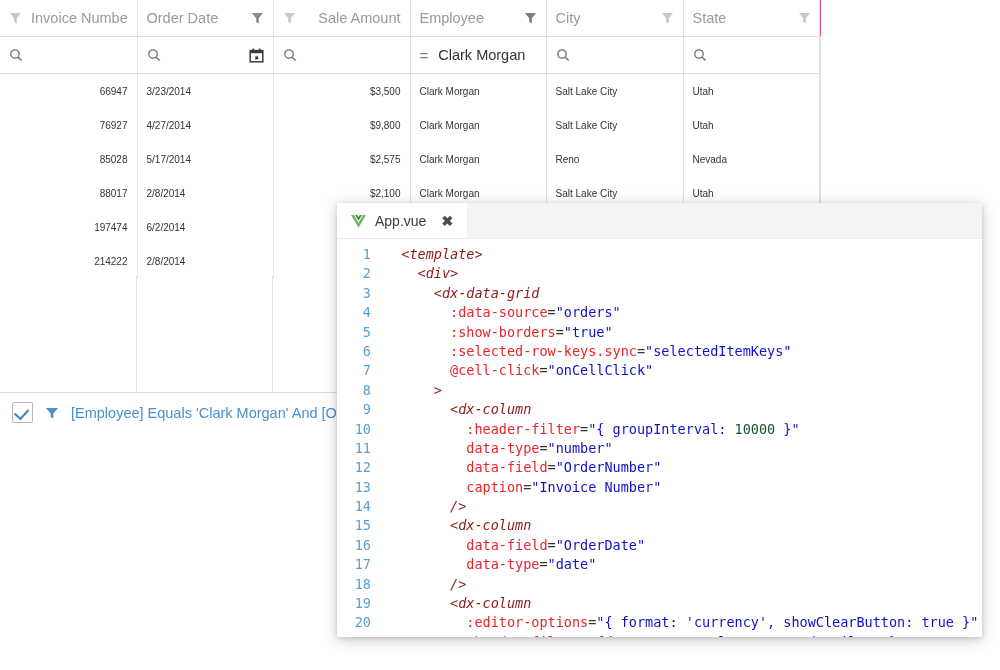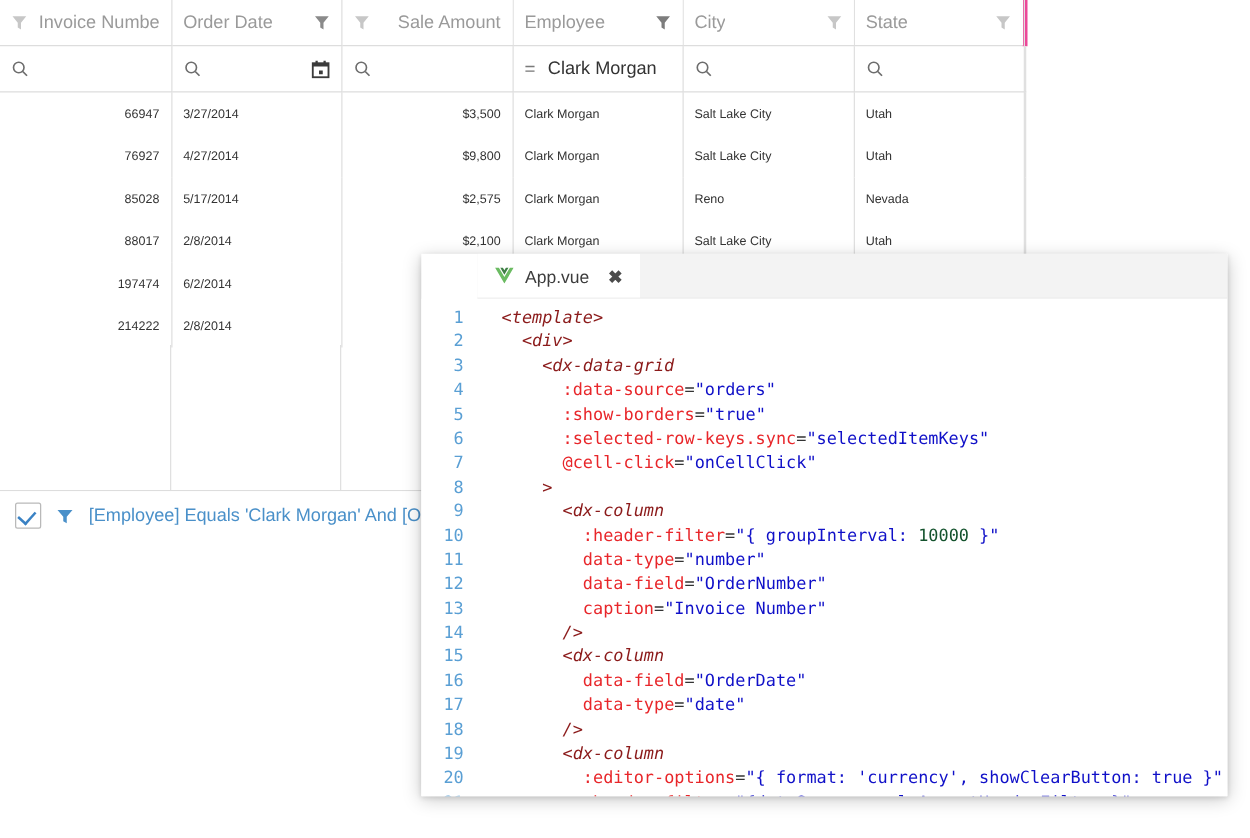--- a/index.html
+++ b/index.html
@@ -31,21 +31,21 @@
     border-right: 1px solid #e0e0e0;
     border-bottom: 1px solid #ddd;
     padding: 0 9px;
     font-weight: normal;
     font-size: 14.5px;
     color: #9a9a9a;
     vertical-align: middle;
     background: #fff;
     position: relative;
   }
-  .hdr-row th:last-child { border-right: 4px solid #ec4899; }
+  .hdr-row th:last-child { border-right: 1px solid #ec4899; }
   .hdr-inner { display:flex; align-items:center; width:100%; height:100%; }
   .hdr-text { white-space: nowrap; overflow:hidden; }
   .fnl { flex: 0 0 auto; display:inline-block; }
 
   
   .funnel { width: 13px; height: 13px; display:inline-block; }
   .funnel svg { display:block; }
 
   .flt-row td {
     height: 36px;
@@ -114,21 +114,20 @@
   .editor {
     position:absolute; left:337px; top:203px;
     width:645px; height:434px;
     background:#ffffff;
     box-shadow: 0 3px 14px rgba(0,0,0,0.22), 0 1px 4px rgba(0,0,0,0.12);
     overflow:hidden;
   }
   .tabstrip {
     height: 35px; background:#f3f3f3; display:flex; align-items:stretch;
     border-bottom: 1px solid #ececec;
-    margin-left: 45px;
   }
   .tab {
     background:#ffffff; display:flex; align-items:center;
     padding: 0 14px 0 14px; gap:9px; min-width: 84px;
   }
   .vue-logo { width:15px; height:13px; flex:0 0 auto; }
   .tab-label { font-size:14px; color:#3c3c3c; white-space:nowrap; }
   .tab-close {
     font-size:14px; color:#4b4b4b; margin-left:6px; line-height:1;
     font-weight:bold; cursor:pointer;
@@ -306,21 +305,21 @@
                     <line x1="9.2" y1="9.2" x2="12.6" y2="12.6" stroke="#6d6d6d" stroke-width="1.4"></line>
                   </svg>
               </span>
               <span class="flt-val"></span>
             </div>
           </td>
         </tr>
 
         <tr class="data-row">
           <td class="num">66947</td>
-          <td>3/27/2014</td>
+          <td>3/23/2014</td>
           <td class="num">$3,500</td>
           <td>Clark Morgan</td>
           <td>Salt Lake City</td>
           <td>Utah</td>
         </tr>
         <tr class="data-row">
           <td class="num">76927</td>
           <td>4/27/2014</td>
           <td class="num">$9,800</td>
           <td>Clark Morgan</td>

